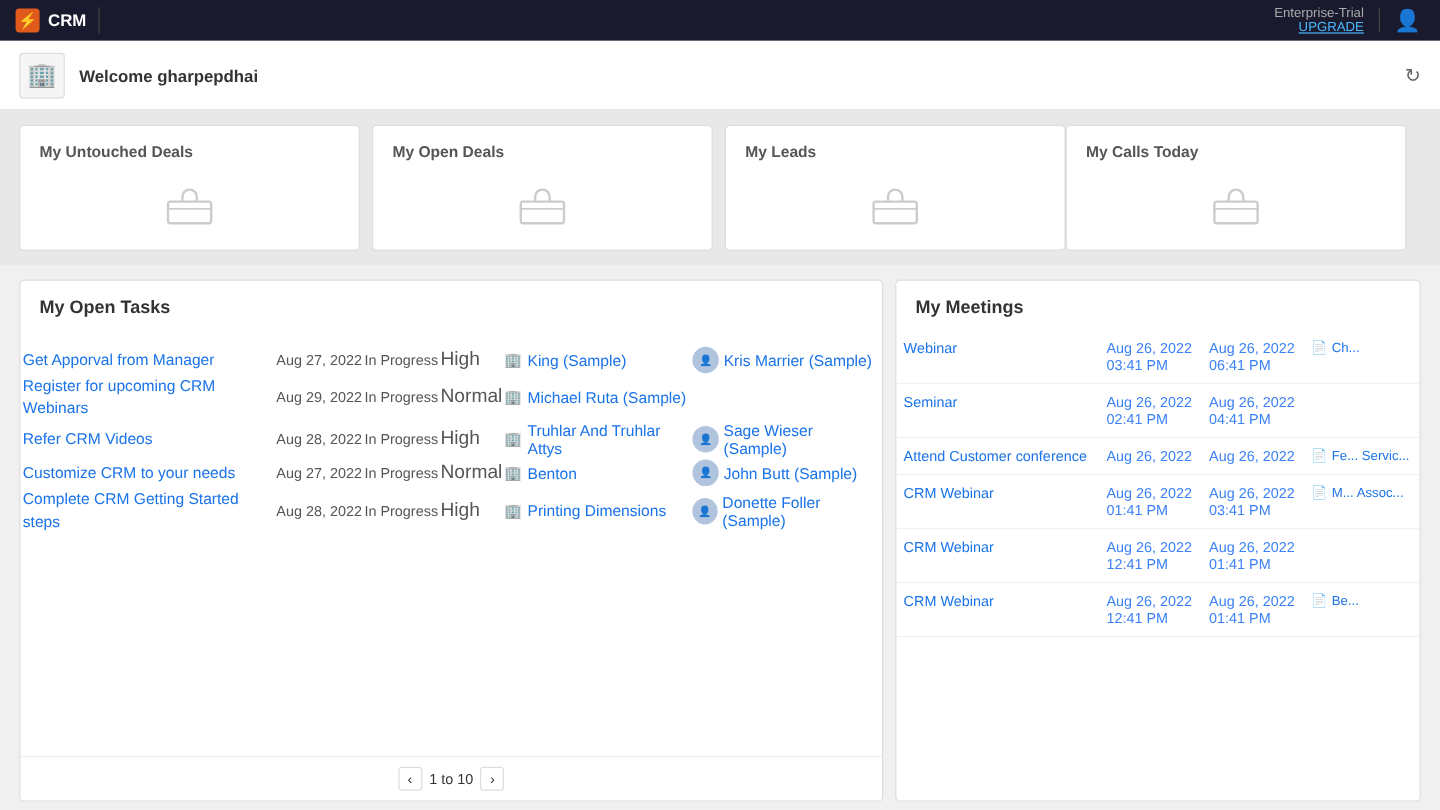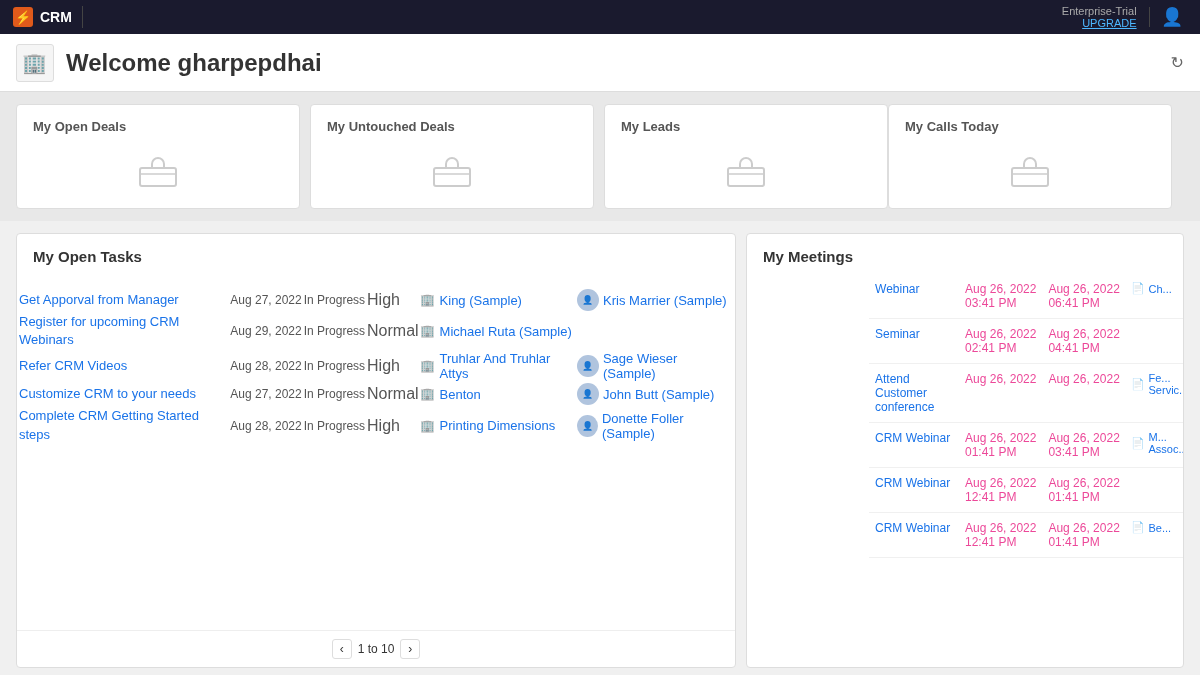--- a/index.html
+++ b/index.html
@@ -34,21 +34,21 @@
     .page-header {
       background: #fff; border-bottom: 1px solid #ddd;
       display: flex; align-items: center; padding: 10px 16px;
       height: 58px;
     }
     .header-icon {
       width: 38px; height: 38px; background: #f5f5f5; border: 1px solid #ddd;
       display: flex; align-items: center; justify-content: center;
       margin-right: 12px; border-radius: 3px; font-size: 20px; color: #888;
     }
-    .header-title { font-size: 24px; font-weight: 600; color: #333; text-align: center; }
+    .header-title { font-size: 14px; font-weight: 600; color: #333; text-align: center; }
     .header-spacer { flex: 1; }
     .refresh-icon { font-size: 16px; color: #666; cursor: pointer; }
 
     
     .cards-row {
       display: flex; gap: 0; padding: 12px 16px; overflow: hidden;
       background: #e8e8e8;
     }
     .summary-card {
       background: #fff; border: 1px solid #ddd; border-radius: 4px;
@@ -94,28 +94,28 @@
       padding: 8px; border-top: 1px solid #eee; gap: 6px; font-size: 12px;
     }
     .page-btn {
       background: none; border: 1px solid #ddd; border-radius: 3px;
       padding: 2px 7px; cursor: pointer; font-size: 12px; color: #333;
     }
 
     
     .meetings-panel {
       flex: 1; background: #fff; border: 1px solid #ddd;
-      border-radius: 4px; display: flex; flex-direction: row;
+      border-radius: 4px; display: flex; flex-direction: column;
       overflow: hidden;
     }
     .meetings-table { flex: 1; overflow-y: auto; }
-    .meetings-table table { width: 100%; border-collapse: collapse; margin-top: 40px; }
+    .meetings-table table { width: 100%; border-collapse: collapse; }
     .meetings-table td { padding: 8px 6px; vertical-align: top; border-bottom: 1px solid #f0f0f0; font-size: 12px; }
     .meeting-link { color: #1a73e8; text-decoration: none; cursor: pointer; }
-    .col-meeting-dates { color: #ec4899; font-size: 11px; white-space: nowrap; }
+    .col-meeting-dates { color: #3b82f6; font-size: 11px; white-space: nowrap; }
     .meeting-related { color: #1a73e8; font-size: 11px; display: flex; align-items: center; gap: 3px; cursor: pointer; }
     .tasks-scroll-wrap { position: relative; flex: 1; overflow: hidden; display: flex; }
     .tasks-inner { flex: 1; overflow-y: scroll; }
     .tasks-inner::-webkit-scrollbar { width: 8px; }
     .tasks-inner::-webkit-scrollbar-thumb { background: #bbb; border-radius: 4px; }
   </style>
 </head>
 <body>
 
 <nav>
@@ -139,31 +139,31 @@
 
 <header class="page-header">
   <div class="header-icon">🏢</div>
   <span class="header-title">Welcome gharpepdhai</span>
   <div class="header-spacer"></div>
   <div class="refresh-icon">↻</div>
 </header>
 
 <div class="cards-row">
   <div class="summary-card">
-    <div class="summary-card-title">My Open Deals</div>
+    <div class="summary-card-title">My Untouched Deals</div>
     <div class="card-empty-icon">
       <svg width="44" height="36" viewBox="0 0 44 36" fill="none">
         <rect x="4" y="14" width="36" height="18" rx="2" stroke="#ccc" stroke-width="2" fill="none"></rect>
         <path d="M4 20h36" stroke="#ccc" stroke-width="1.5"></path>
         <path d="M16 14V10a6 6 0 0 1 12 0v4" stroke="#ccc" stroke-width="2" fill="none"></path>
       </svg>
     </div>
   </div>
   <div class="summary-card">
-    <div class="summary-card-title">My Untouched Deals</div>
+    <div class="summary-card-title">My Open Deals</div>
     <div class="card-empty-icon">
       <svg width="44" height="36" viewBox="0 0 44 36" fill="none">
         <rect x="4" y="14" width="36" height="18" rx="2" stroke="#ccc" stroke-width="2" fill="none"></rect>
         <path d="M4 20h36" stroke="#ccc" stroke-width="1.5"></path>
         <path d="M16 14V10a6 6 0 0 1 12 0v4" stroke="#ccc" stroke-width="2" fill="none"></path>
       </svg>
     </div>
   </div>
   <div class="summary-card" style="margin-right:0;">
     <div class="summary-card-title">My Leads</div>

